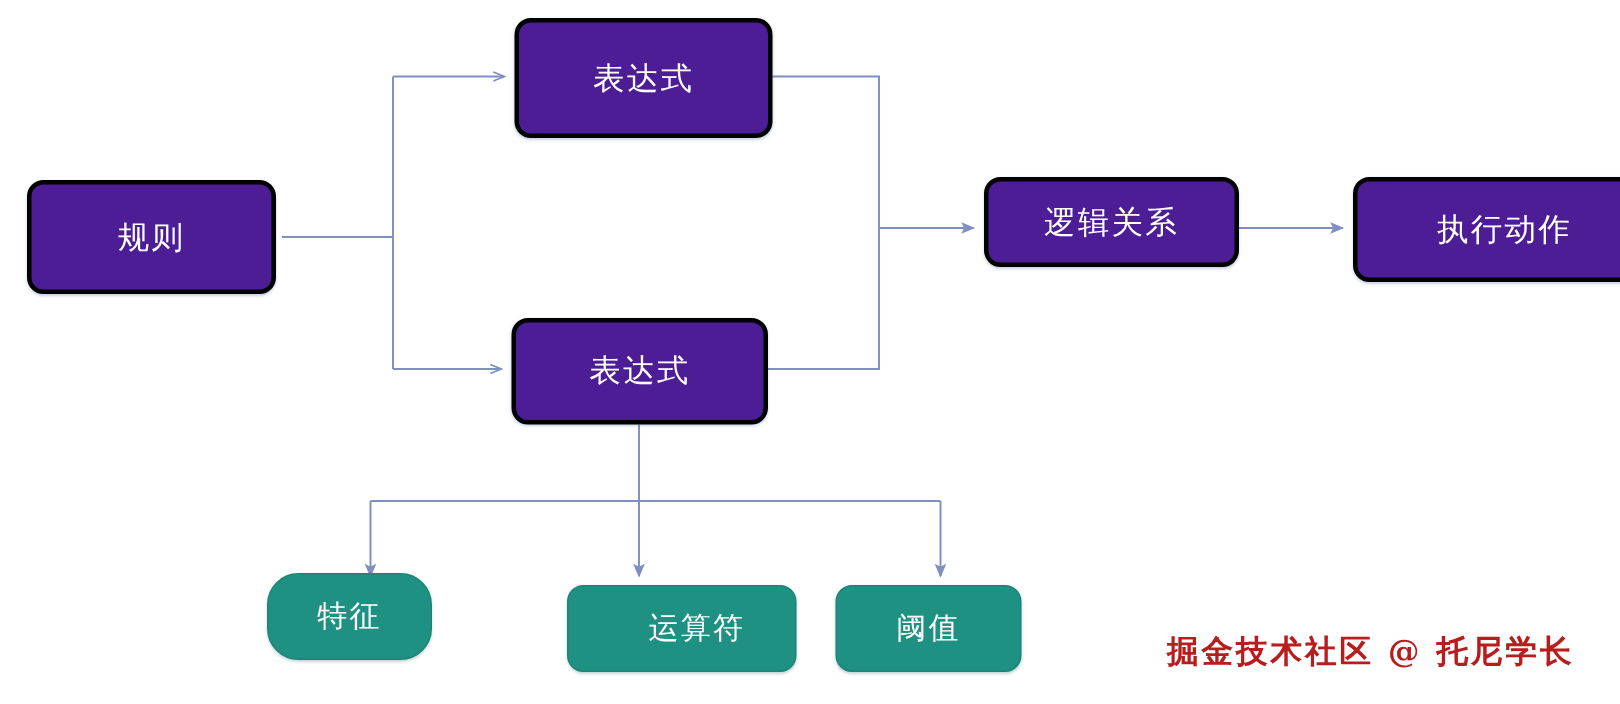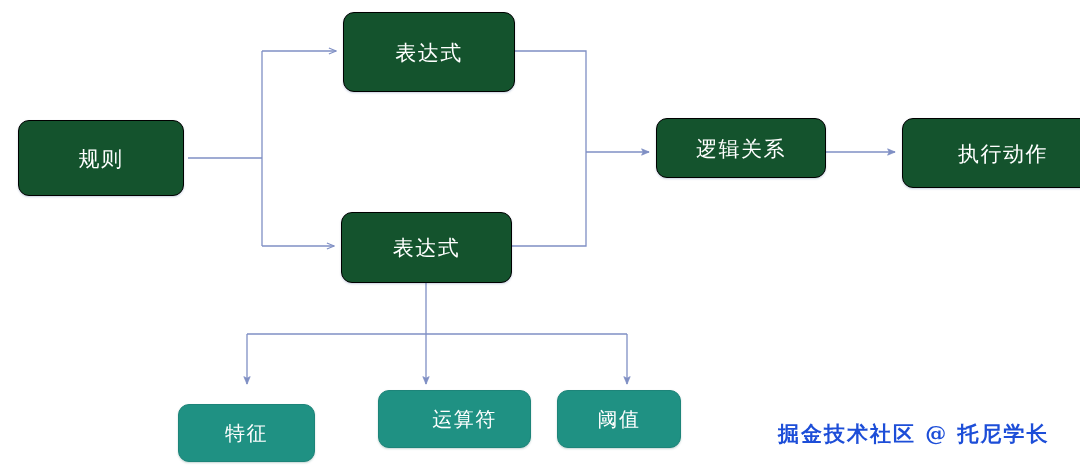--- a/index.html
+++ b/index.html
@@ -31,38 +31,38 @@
     align-items: center;
     justify-content: center;
     border-radius: 11px;
     box-sizing: border-box;
     color: #ffffff;
     letter-spacing: 1.5px;
     text-align: center;
     user-select: none;
   }
   .node-blue {
-    background: #14532d;
-    border: 1px solid #000000;
+    background: #4c1d95;
+    border: 3px solid #000000;
     box-shadow: 0 1px 2px rgba(40,70,130,0.25);
     font-size: 21px;
   }
   .node-green {
     background: #1f9183;
     border: 1px solid #1d8479;
     box-shadow: 0 1px 2px rgba(20,90,85,0.25);
     font-size: 20px;
   }
   .node-label {
     line-height: 1;
     display: block;
   }
   #watermark {
     position: absolute;
-    color: #1d4ed8;
+    color: #b91c1c;
     font-size: 21px;
     letter-spacing: 2px;
     font-family: "DejaVu Serif", "Liberation Serif", serif;
     font-weight: 700;
     white-space: nowrap;
     user-select: none;
   }
 </style>
 </head>
 <body>
@@ -118,21 +118,21 @@
   </div>
 
   <div class="node node-blue" style="left:656px; top:118px; width:170px; height:60px;">
     <span class="node-label">逻辑关系</span>
   </div>
 
   <div class="node node-blue" style="left:902px; top:118px; width:202px; height:70px;">
     <span class="node-label">执行动作</span>
   </div>
 
-  <div class="node node-green" style="left:178px; top:404px; width:137px; height:58px;">
+  <div class="node node-green" style="left:178px; top:382px; width:110px; height:58px;border-radius:21px;">
     <span class="node-label">特征</span>
   </div>
 
   <div class="node node-green" style="left:378px; top:390px; width:153px; height:58px;padding-left:20px;">
     <span class="node-label">运算符</span>
   </div>
 
   <div class="node node-green" style="left:557px; top:390px; width:124px; height:58px;">
     <span class="node-label">阈值</span>
   </div>

